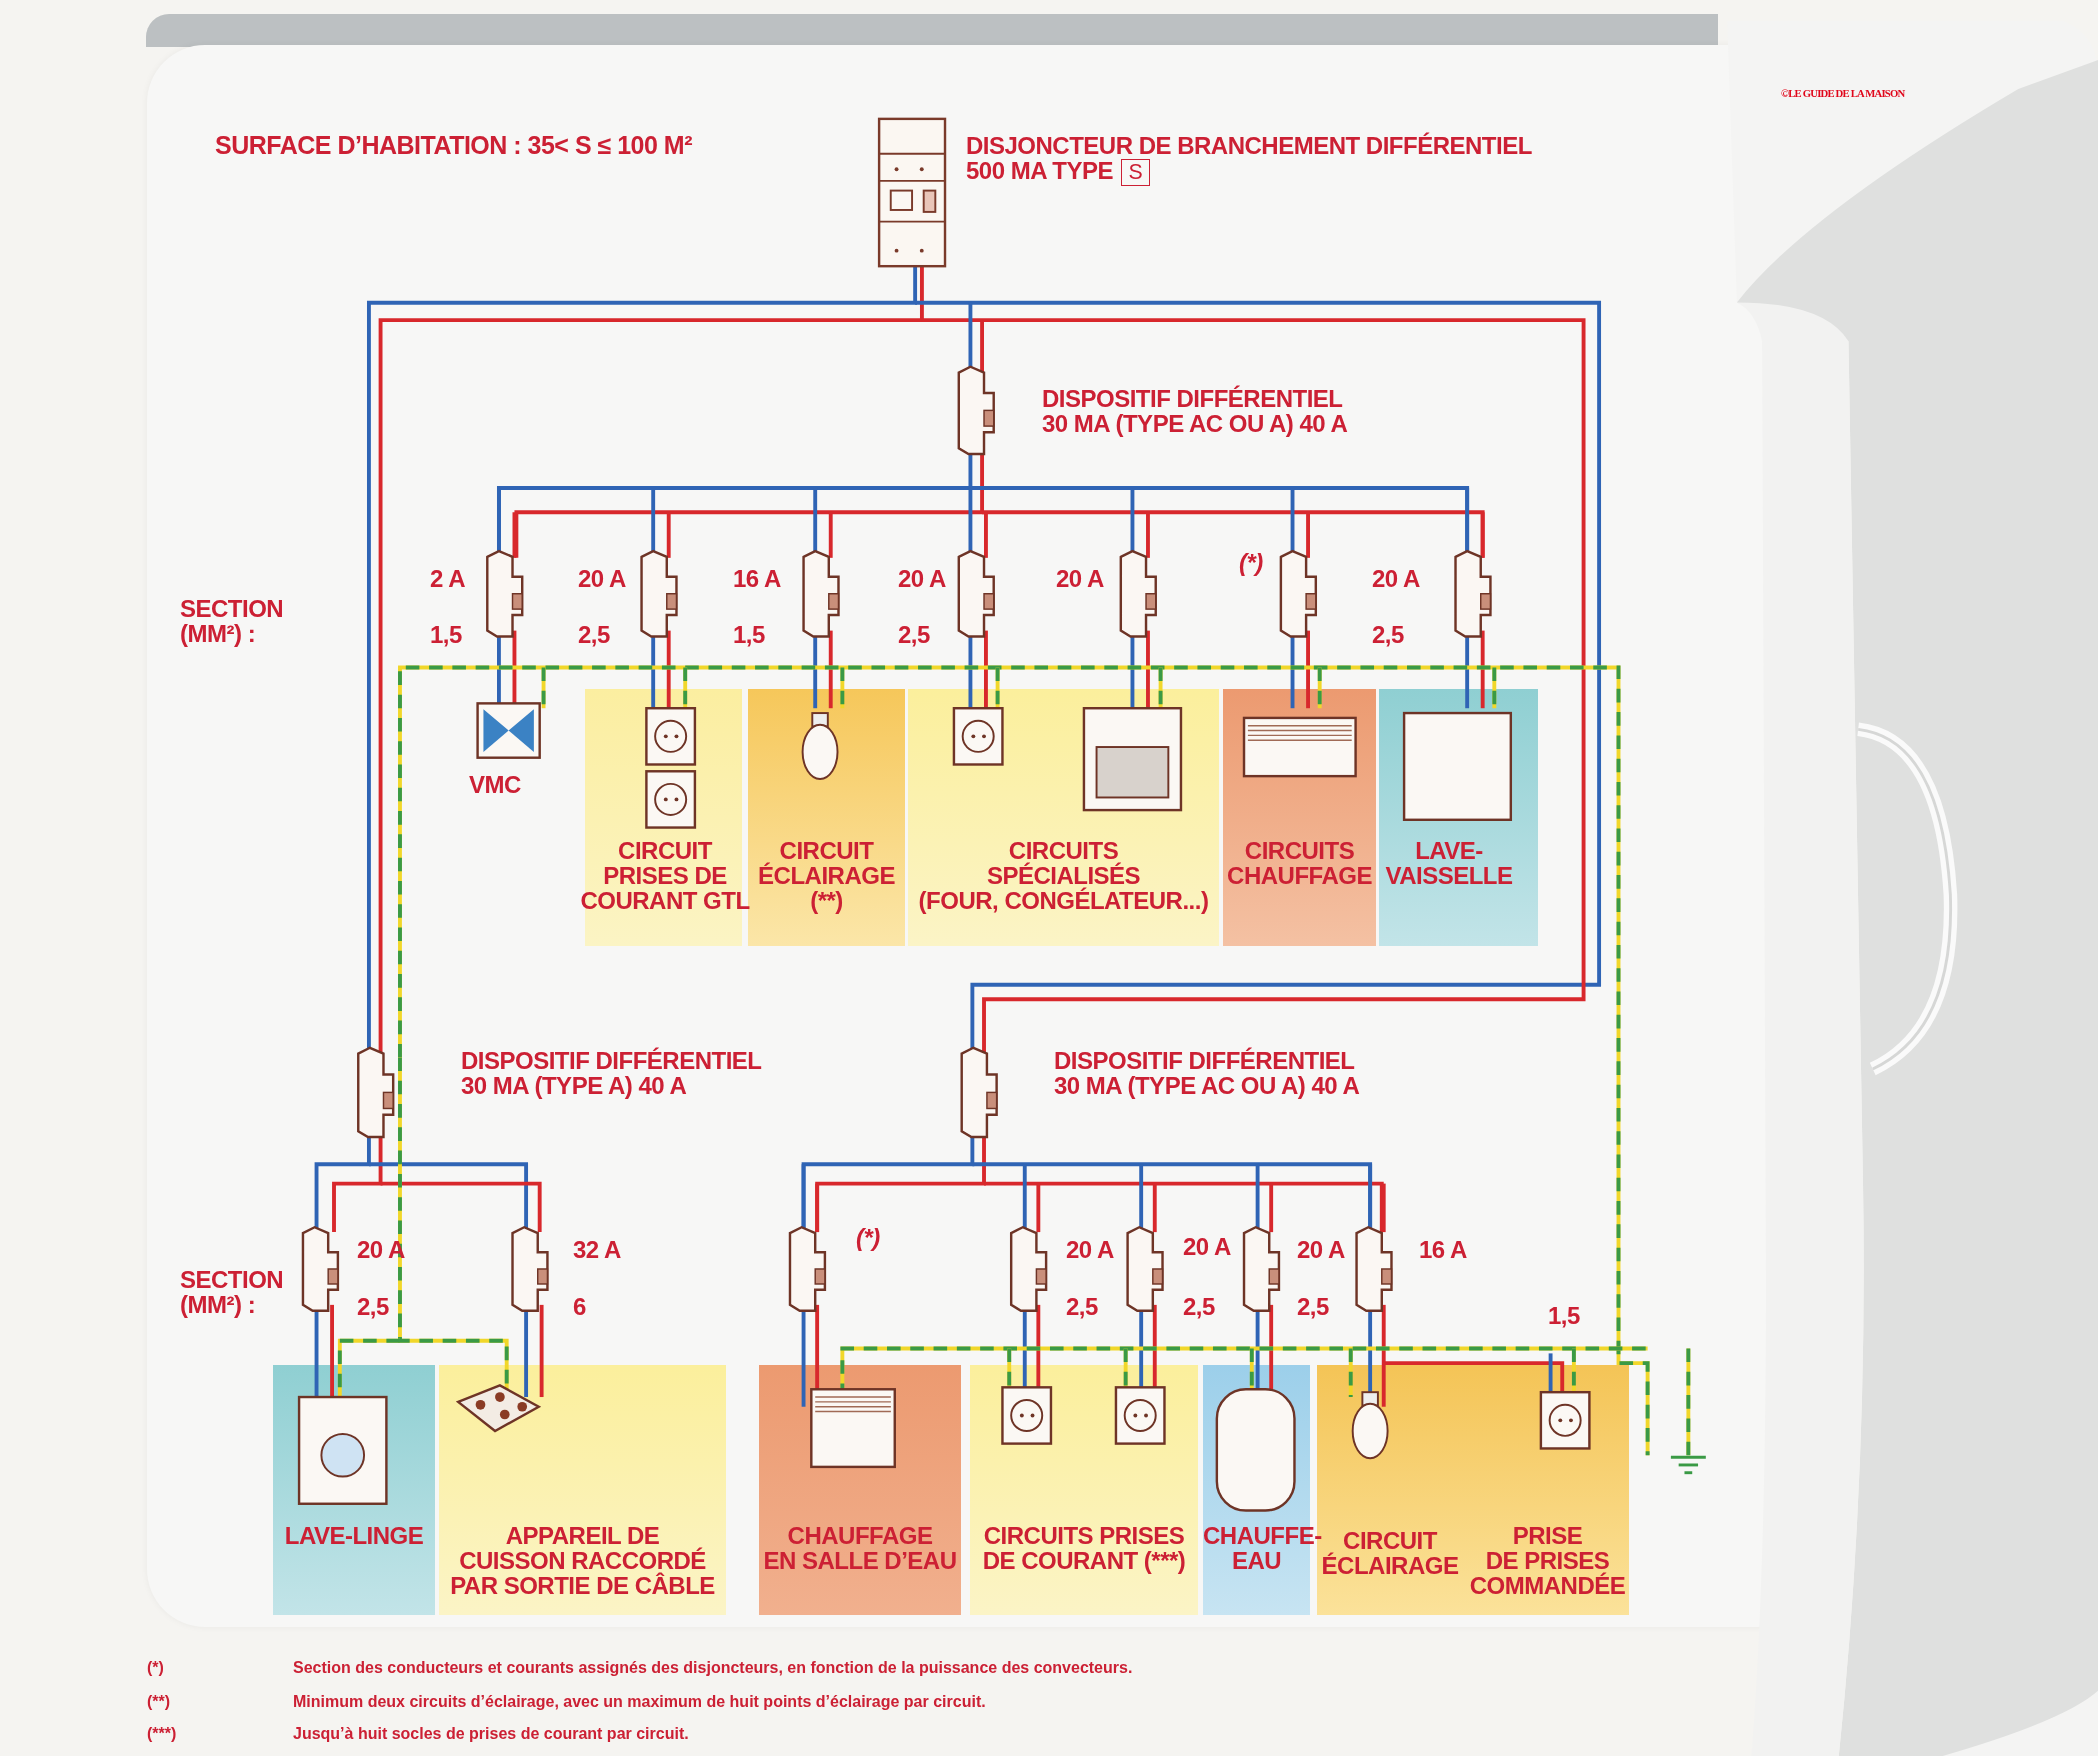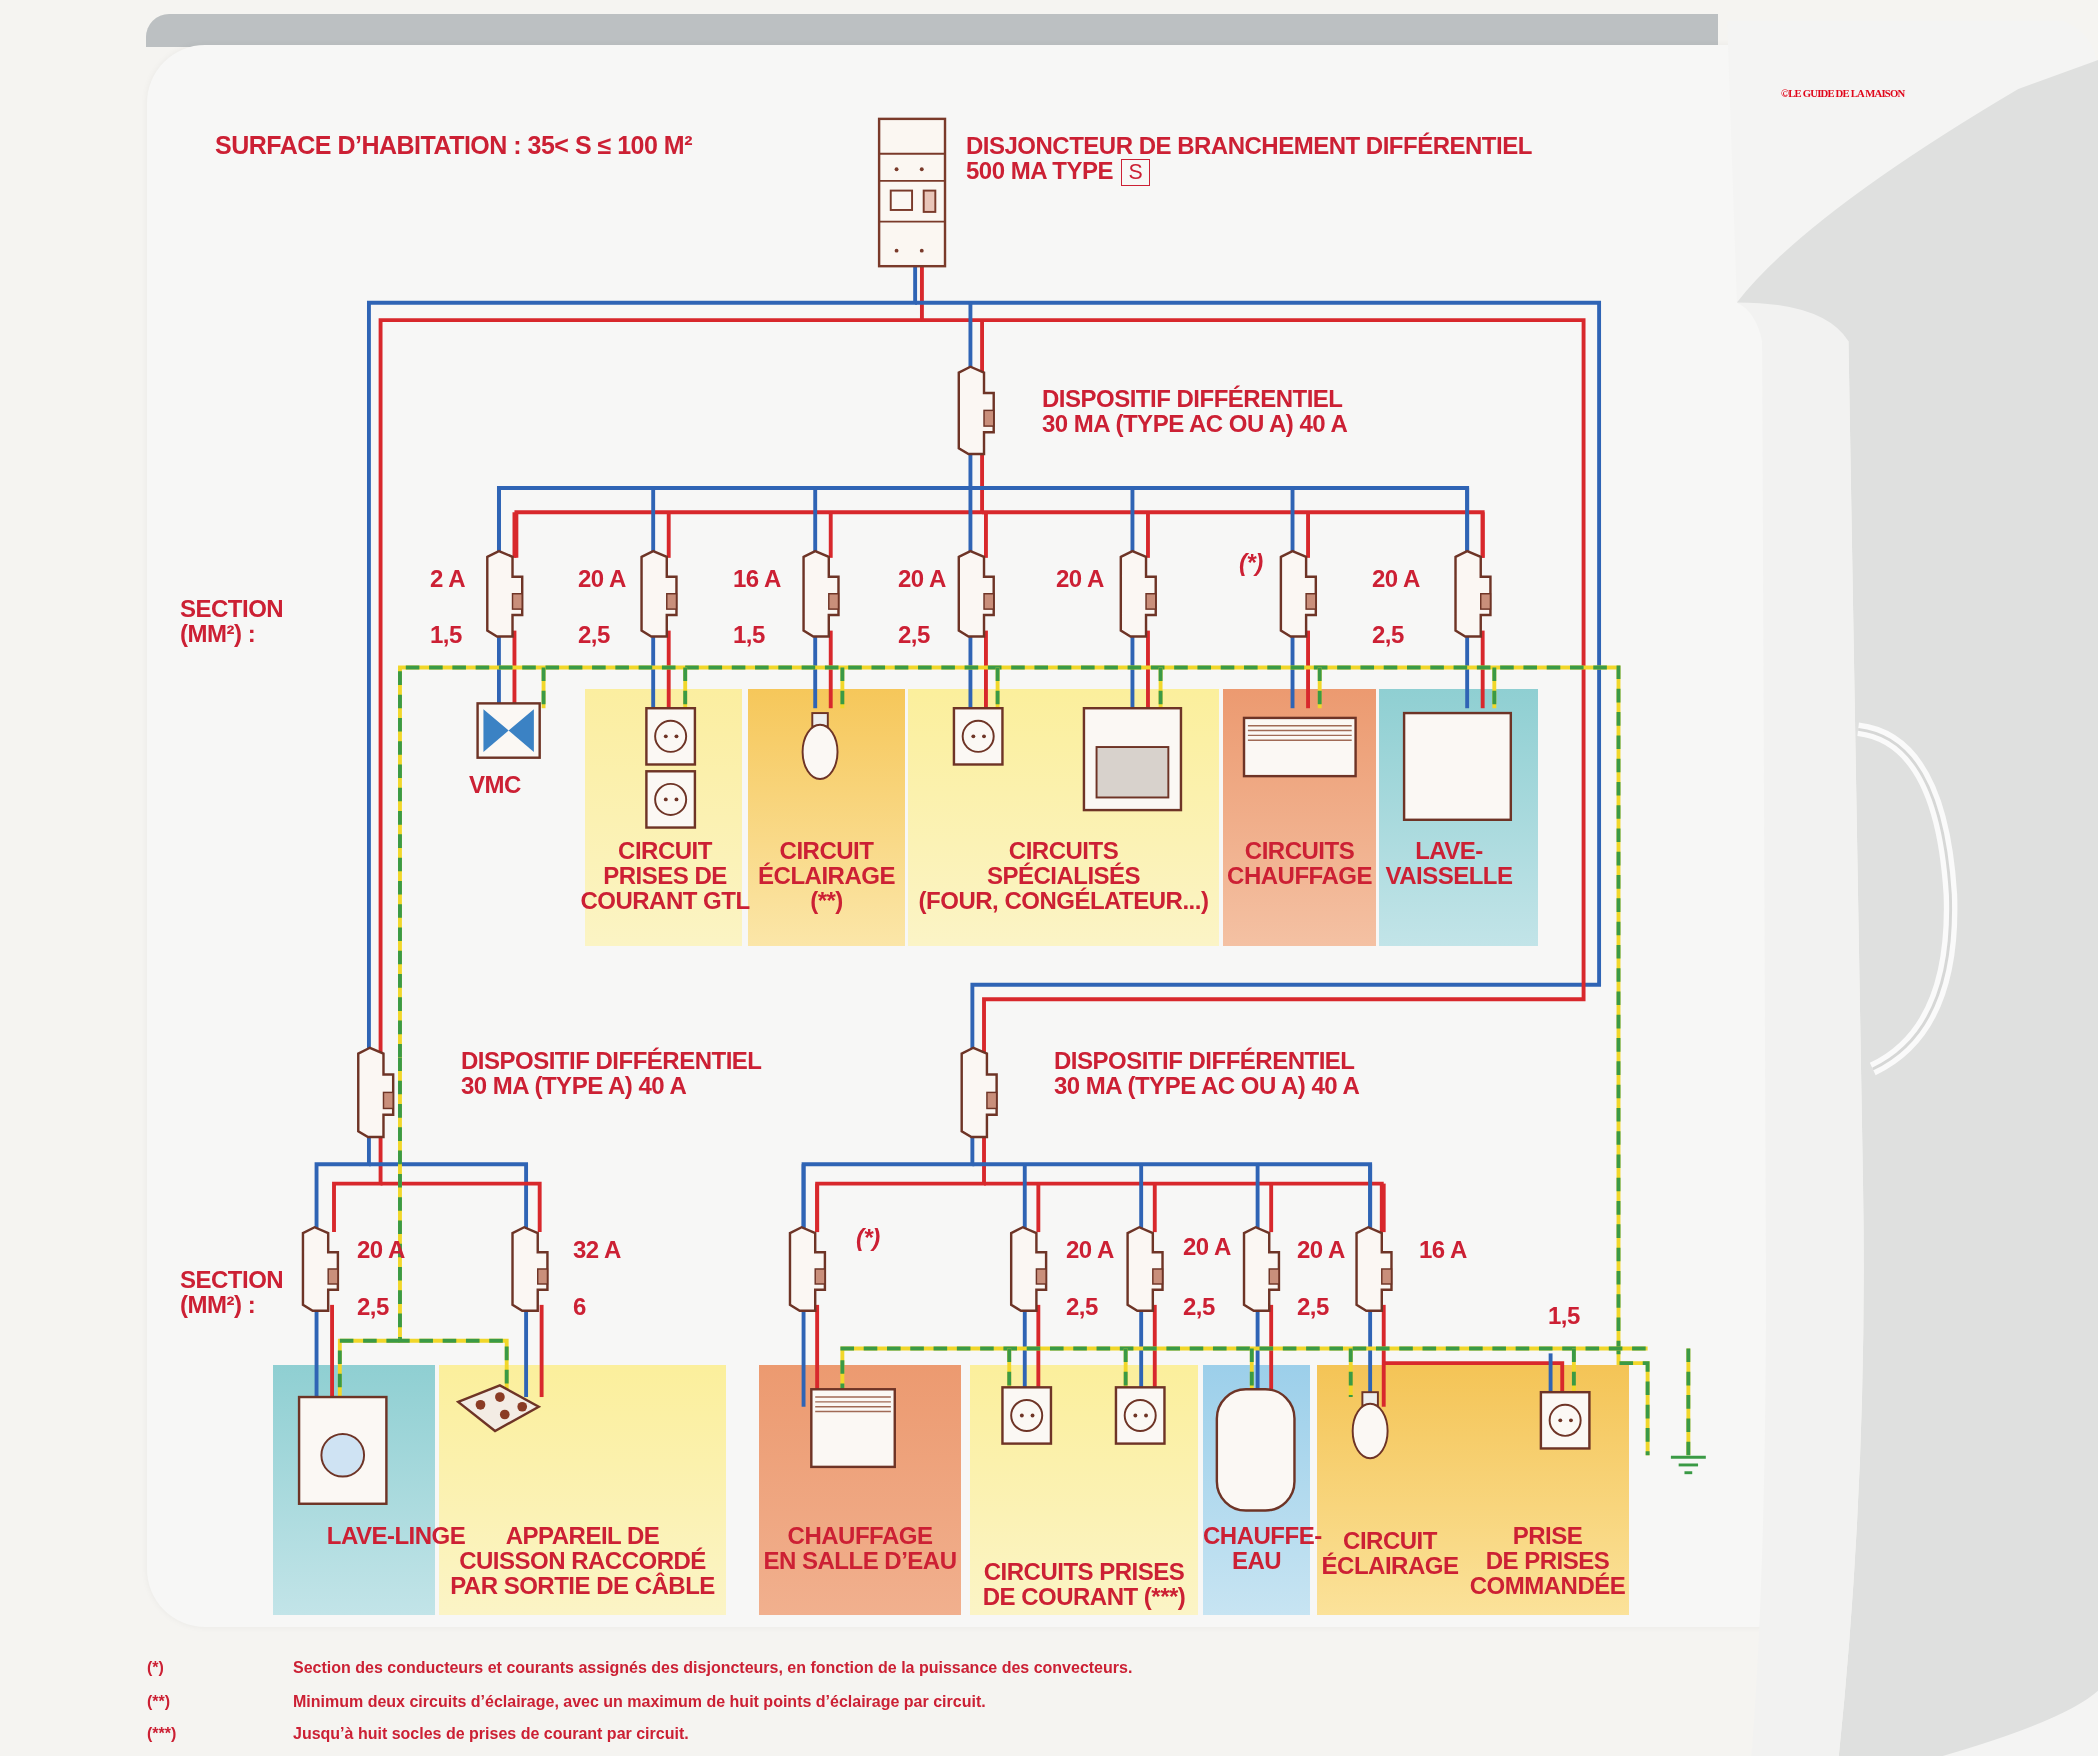--- a/index.html
+++ b/index.html
@@ -366,33 +366,33 @@
 </div>
 <div class="lbl center" style="left:1223px;top:838px;width:153px;">
   <div>CIRCUITS</div>
   <div>CHAUFFAGE</div>
 </div>
 <div class="lbl center" style="left:1379px;top:838px;width:140px;">
   <div>LAVE-</div>
   <div>VAISSELLE</div>
 </div>
 
-<div class="lbl center" style="left:273px;top:1523px;width:162px;padding-left:42px;">
+<div class="lbl center" style="left:273px;top:1523px;width:162px;">
   <div>LAVE-LINGE</div>
 </div>
 <div class="lbl center" style="left:439px;top:1523px;width:287px;">
   <div>APPAREIL DE</div>
   <div>CUISSON RACCORDÉ</div>
   <div>PAR SORTIE DE CÂBLE</div>
 </div>
 <div class="lbl center" style="left:759px;top:1523px;width:202px;">
   <div>CHAUFFAGE</div>
   <div>EN SALLE D’EAU</div>
 </div>
-<div class="lbl center" style="left:970px;top:1523px;width:228px;margin-top:36px;">
+<div class="lbl center" style="left:970px;top:1523px;width:228px;">
   <div>CIRCUITS PRISES</div>
   <div>DE COURANT (***)</div>
 </div>
 <div class="lbl center" style="left:1203px;top:1523px;width:107px;">
   <div>CHAUFFE-</div>
   <div>EAU</div>
 </div>
 <div class="lbl center" style="left:1317px;top:1528px;width:146px;">
   <div>CIRCUIT</div>
   <div>ÉCLAIRAGE</div>

